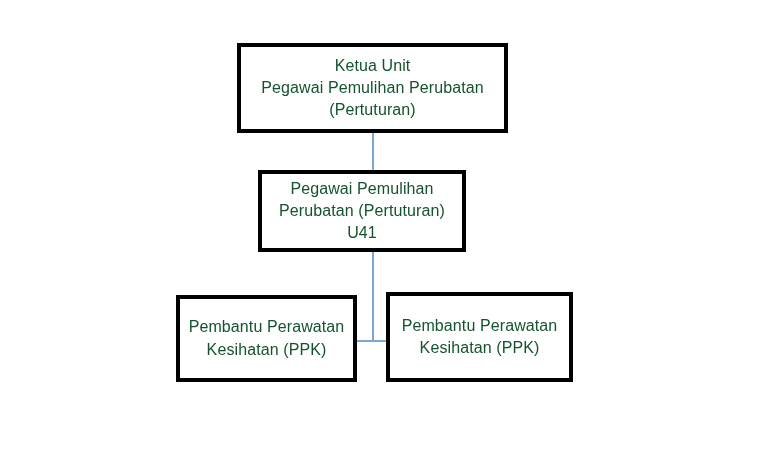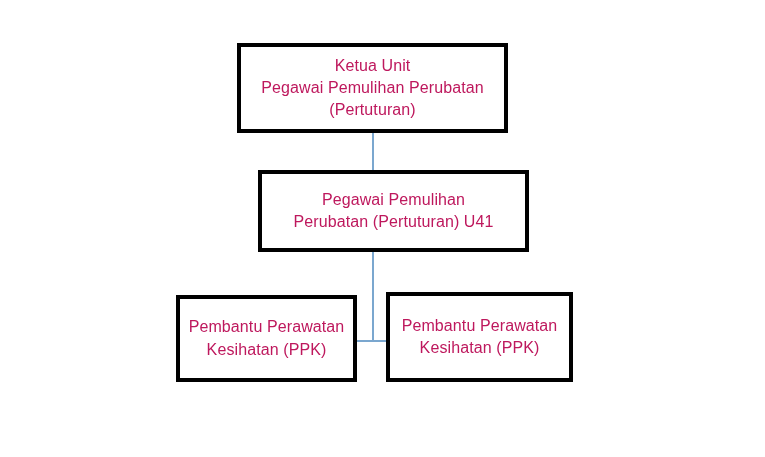--- a/index.html
+++ b/index.html
@@ -24,39 +24,39 @@
     background: #ffffff;
     border: 4px solid #000000;
     display: flex;
     align-items: center;
     justify-content: center;
     text-align: center;
     z-index: 3;
   }
   .node-label {
     display: block;
-    color: #be185d;
+    color: #14532d;
     font-size: 16px;
     line-height: 1.38;
     letter-spacing: 0.1px;
     white-space: pre-line;
     padding: 0 6px;
     text-align: center;
   }
   
   #node-head {
     left: 237px;
     top: 43px;
     width: 271px;
     height: 90px;
   }
   #node-officer {
     left: 258px;
     top: 170px;
-    width: 271px;
+    width: 208px;
     height: 82px;
   }
   #node-assistant-left {
     left: 176px;
     top: 295px;
     width: 181px;
     height: 87px;
   }
   #node-assistant-right {
     left: 386px;

